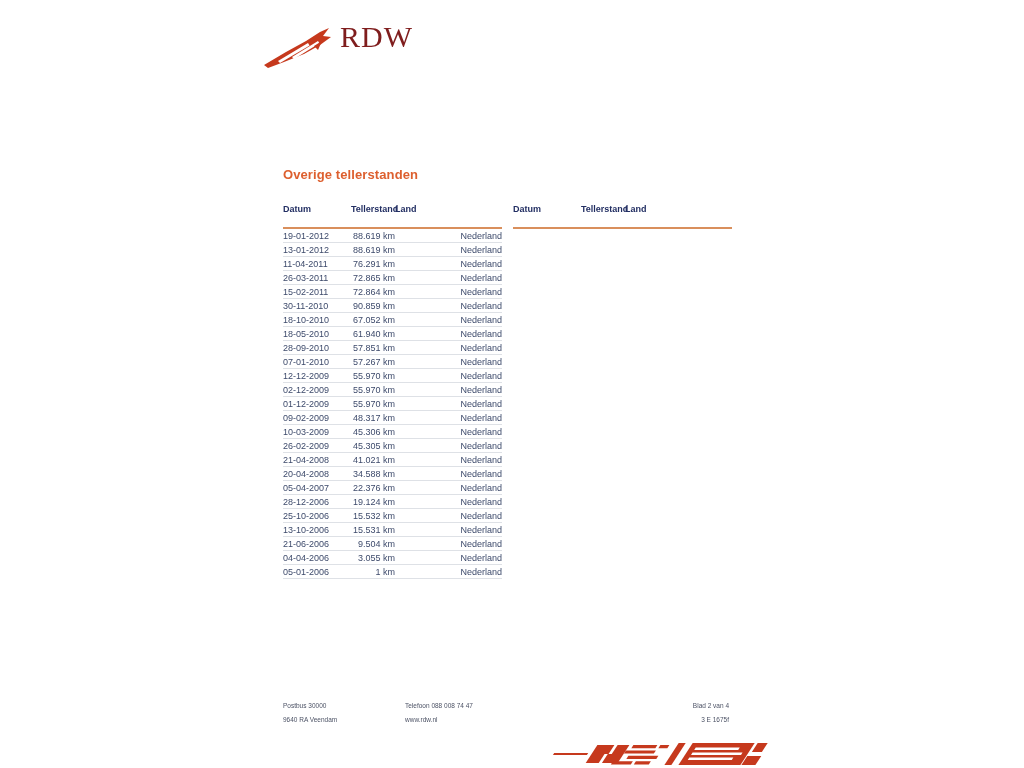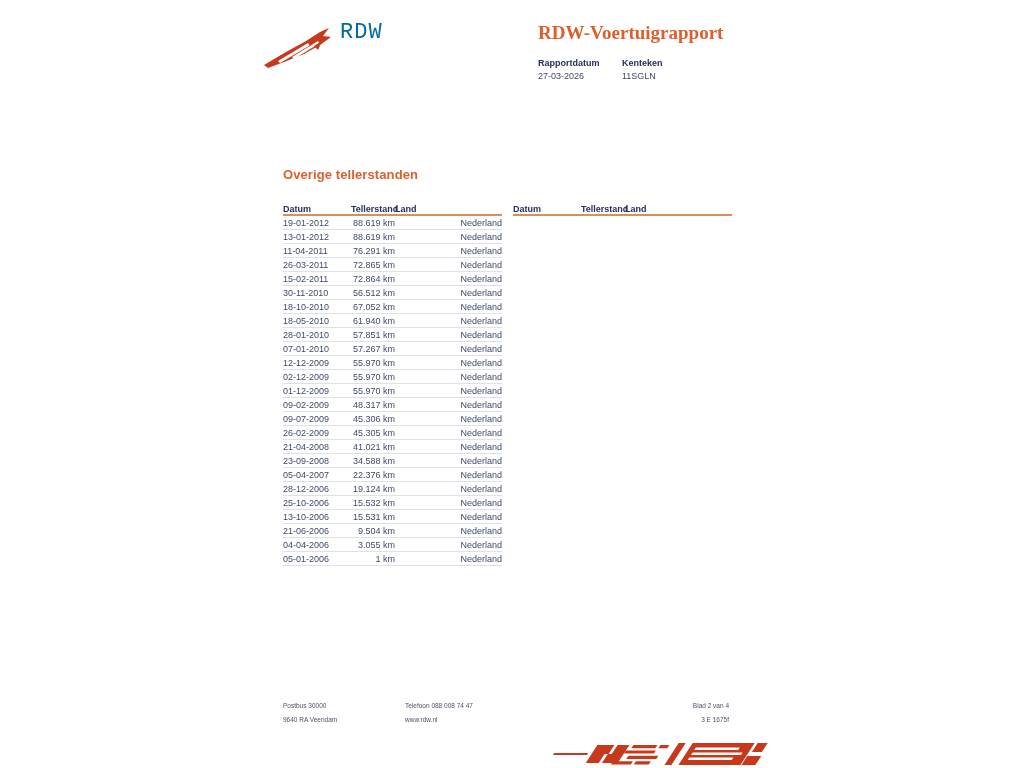--- a/index.html
+++ b/index.html
@@ -2,40 +2,40 @@
 <html><head>
 <meta charset="utf-8">
 <style>
   html,body{margin:0;padding:0;background:#ffffff;}
   .page{position:relative;width:1024px;height:768px;background:#ffffff;overflow:hidden;
         font-family:"Liberation Sans",sans-serif;color:#232f63;}
 
   
   .logo{position:absolute;left:262px;top:24px;display:flex;align-items:flex-start;}
   .logo svg{display:block;}
-  .logo-word{font-family:Liberation Mono, monospace;font-size:22px;letter-spacing:1px;
-             color:#0369a1;margin-left:8px;margin-top:-4px;}
+  .logo-word{font-family:Liberation Serif, serif;font-size:30px;letter-spacing:1px;
+             color:#7f1d1d;margin-left:8px;margin-top:-4px;}
 
   .title-block{position:absolute;left:538px;top:22px;width:260px;}
   .doc-title{font-family:"Liberation Serif",serif;font-weight:700;font-size:19px;
              color:#dd5f2e;white-space:nowrap;}
   .meta{display:flex;margin-top:14px;}
   .meta-col{width:84px;}
   .meta-label{font-weight:700;font-size:9px;color:#232f63;}
   .meta-value{font-size:9px;color:#3d4a6b;margin-top:3px;}
 
   
   .section-heading{position:absolute;left:283px;top:167px;font-weight:700;font-size:13px;
                    color:#dd5f2e;letter-spacing:.1px;}
 
   
   .tables{position:absolute;left:283px;top:204px;display:flex;gap:11px;}
   .mtable{width:219px;}
   .thead{display:grid;grid-template-columns:68px 44px 1fr;font-weight:700;font-size:9px;
-         color:#232f63;padding-bottom:0;border-bottom:2px solid #d98f5c;}
+         color:#232f63;padding-bottom:13px;border-bottom:2px solid #d98f5c;}
   .thead .h-reading{white-space:nowrap;overflow:visible;}
   .thead .h-country{text-align:left;}
   .trow{display:grid;grid-template-columns:68px 44px 1fr;align-items:center;
         height:14px;box-sizing:border-box;border-bottom:1px solid #dee1e6;
         font-size:9px;color:#3d4a6b;}
   .cell.reading{text-align:right;white-space:nowrap;}
   .cell.country{text-align:right;}
 
   
   .footer{position:absolute;left:0;top:699px;width:1024px;font-size:6.5px;color:#4c5265;}
@@ -55,33 +55,20 @@
       <svg width="70" height="48" viewBox="0 0 70 48">
         <path d="M2,41 L24,28 L44,17 L58,8 L67,4 L61,12 L69,13 L58,21 L42,30 L22,38 L6,44 Z" fill="#C6391D"></path>
         <path d="M16,37 L46,19 L47.6,21.4 L18,39 Z" fill="#ffffff"></path>
         <path d="M30,33 L56,17 L57.4,19.2 L32,35 Z" fill="#ffffff"></path>
         <path d="M52,22 L60,17 L56,26 Z" fill="#C6391D"></path>
       </svg>
     </span>
     <span class="logo-word">RDW</span>
   </div>
 
-  <div class="title-block">
-    <div class="doc-title">RDW-Voertuigrapport</div>
-    <div class="meta">
-      <div class="meta-col">
-        <div class="meta-label">Rapportdatum</div>
-        <div class="meta-value">27-03-2026</div>
-      </div>
-      <div class="meta-col">
-        <div class="meta-label">Kenteken</div>
-        <div class="meta-value">11SGLN</div>
-      </div>
-    </div>
-  </div>
 
   <div class="section-heading">Overige tellerstanden</div>
 
   <div class="tables">
     <div class="mtable">
       <div class="thead">
         <div class="h-date">Datum</div>
         <div class="h-reading">Tellerstand</div>
         <div class="h-country">Land</div>
       </div>
@@ -106,35 +93,35 @@
             <div class="cell reading">72.865 km</div>
             <div class="cell country">Nederland</div>
           </div>
           <div class="trow">
             <div class="cell date">15-02-2011</div>
             <div class="cell reading">72.864 km</div>
             <div class="cell country">Nederland</div>
           </div>
           <div class="trow">
             <div class="cell date">30-11-2010</div>
-            <div class="cell reading">56.512 km</div>
+            <div class="cell reading">90.859 km</div>
             <div class="cell country">Nederland</div>
           </div>
           <div class="trow">
             <div class="cell date">18-10-2010</div>
             <div class="cell reading">67.052 km</div>
             <div class="cell country">Nederland</div>
           </div>
           <div class="trow">
             <div class="cell date">18-05-2010</div>
             <div class="cell reading">61.940 km</div>
             <div class="cell country">Nederland</div>
           </div>
           <div class="trow">
-            <div class="cell date">28-01-2010</div>
+            <div class="cell date">28-09-2010</div>
             <div class="cell reading">57.851 km</div>
             <div class="cell country">Nederland</div>
           </div>
           <div class="trow">
             <div class="cell date">07-01-2010</div>
             <div class="cell reading">57.267 km</div>
             <div class="cell country">Nederland</div>
           </div>
           <div class="trow">
             <div class="cell date">12-12-2009</div>
@@ -150,36 +137,36 @@
             <div class="cell date">01-12-2009</div>
             <div class="cell reading">55.970 km</div>
             <div class="cell country">Nederland</div>
           </div>
           <div class="trow">
             <div class="cell date">09-02-2009</div>
             <div class="cell reading">48.317 km</div>
             <div class="cell country">Nederland</div>
           </div>
           <div class="trow">
-            <div class="cell date">09-07-2009</div>
+            <div class="cell date">10-03-2009</div>
             <div class="cell reading">45.306 km</div>
             <div class="cell country">Nederland</div>
           </div>
           <div class="trow">
             <div class="cell date">26-02-2009</div>
             <div class="cell reading">45.305 km</div>
             <div class="cell country">Nederland</div>
           </div>
           <div class="trow">
             <div class="cell date">21-04-2008</div>
             <div class="cell reading">41.021 km</div>
             <div class="cell country">Nederland</div>
           </div>
           <div class="trow">
-            <div class="cell date">23-09-2008</div>
+            <div class="cell date">20-04-2008</div>
             <div class="cell reading">34.588 km</div>
             <div class="cell country">Nederland</div>
           </div>
           <div class="trow">
             <div class="cell date">05-04-2007</div>
             <div class="cell reading">22.376 km</div>
             <div class="cell country">Nederland</div>
           </div>
           <div class="trow">
             <div class="cell date">28-12-2006</div>

